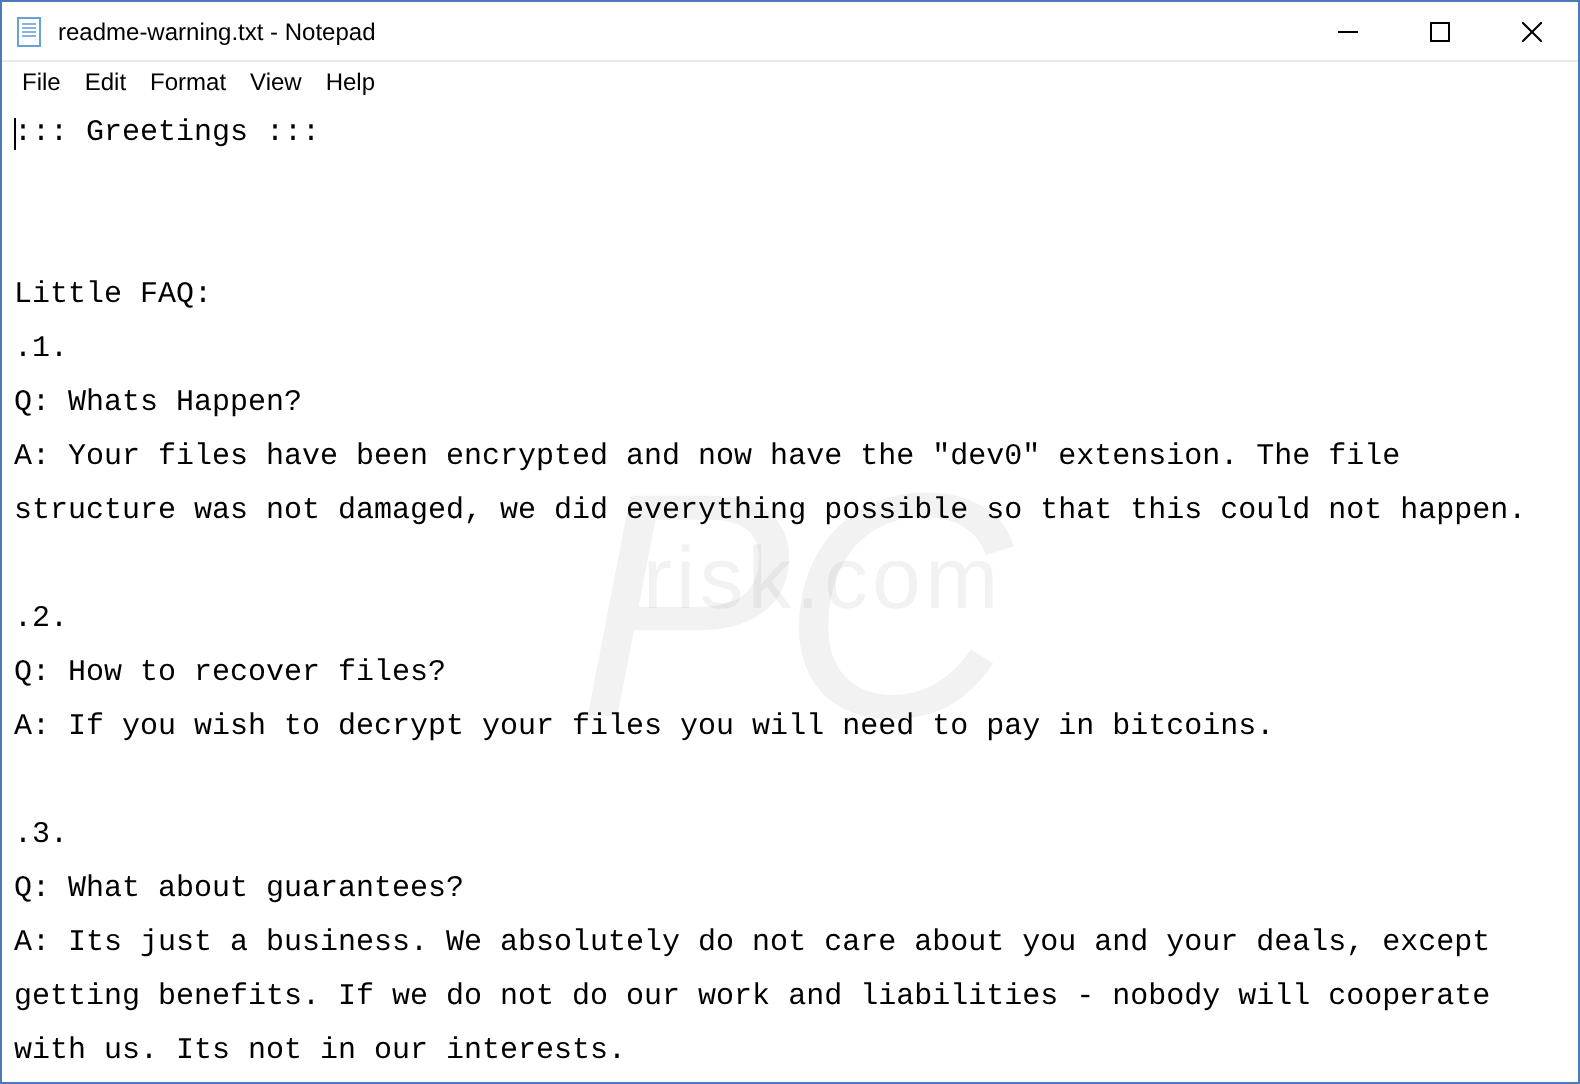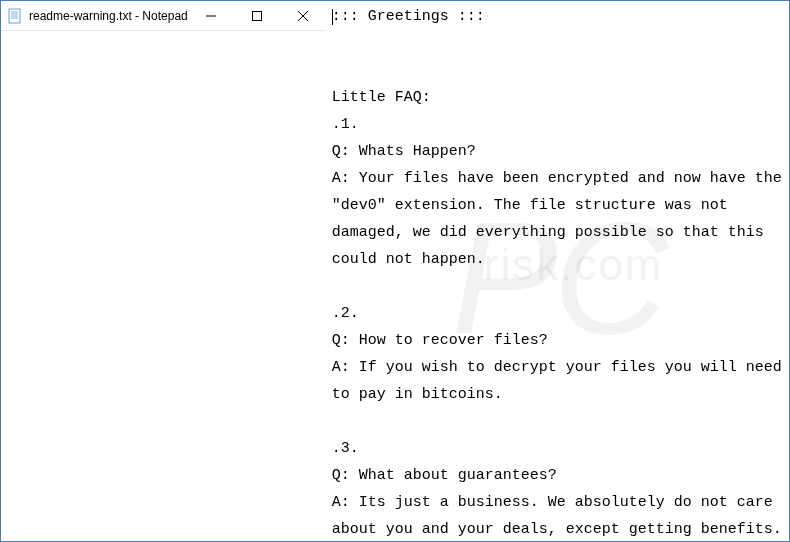--- a/index.html
+++ b/index.html
@@ -6,21 +6,21 @@
 body {
   font-family: "Segoe UI", Tahoma, sans-serif;
   background: #fff;
   overflow: hidden;
 }
 .window {
   width: 790px;
   height: 542px;
   border: 1px solid #4a7abc;
   display: flex;
-  flex-direction: row;
+  flex-direction: column;
   position: relative;
   background: #fff;
 }
 .titlebar {
   height: 30px;
   background: #fff;
   display: flex;
   align-items: center;
   border-bottom: 1px solid #e8e8e8;
 }
@@ -137,20 +137,27 @@
       </button>
       <button class="win-btn close">
         <svg viewBox="0 0 10 10">
             <line x1="0" y1="0" x2="10" y2="10" stroke="#000" stroke-width="1"></line>
             <line x1="10" y1="0" x2="0" y2="10" stroke="#000" stroke-width="1"></line>
           </svg>
       </button>
     </div>
   </div>
 
+  <div class="menubar">
+    <span class="menu-item">File</span>
+    <span class="menu-item">Edit</span>
+    <span class="menu-item">Format</span>
+    <span class="menu-item">View</span>
+    <span class="menu-item">Help</span>
+  </div>
 
   <div class="text-area"><span class="cursor-caret"></span><span>::: Greetings :::
 
 
 Little FAQ:
 .1.
 Q: Whats Happen?
 A: Your files have been encrypted and now have the "dev0" extension. The file structure was not damaged, we did everything possible so that this could not happen.
 
 .2.

